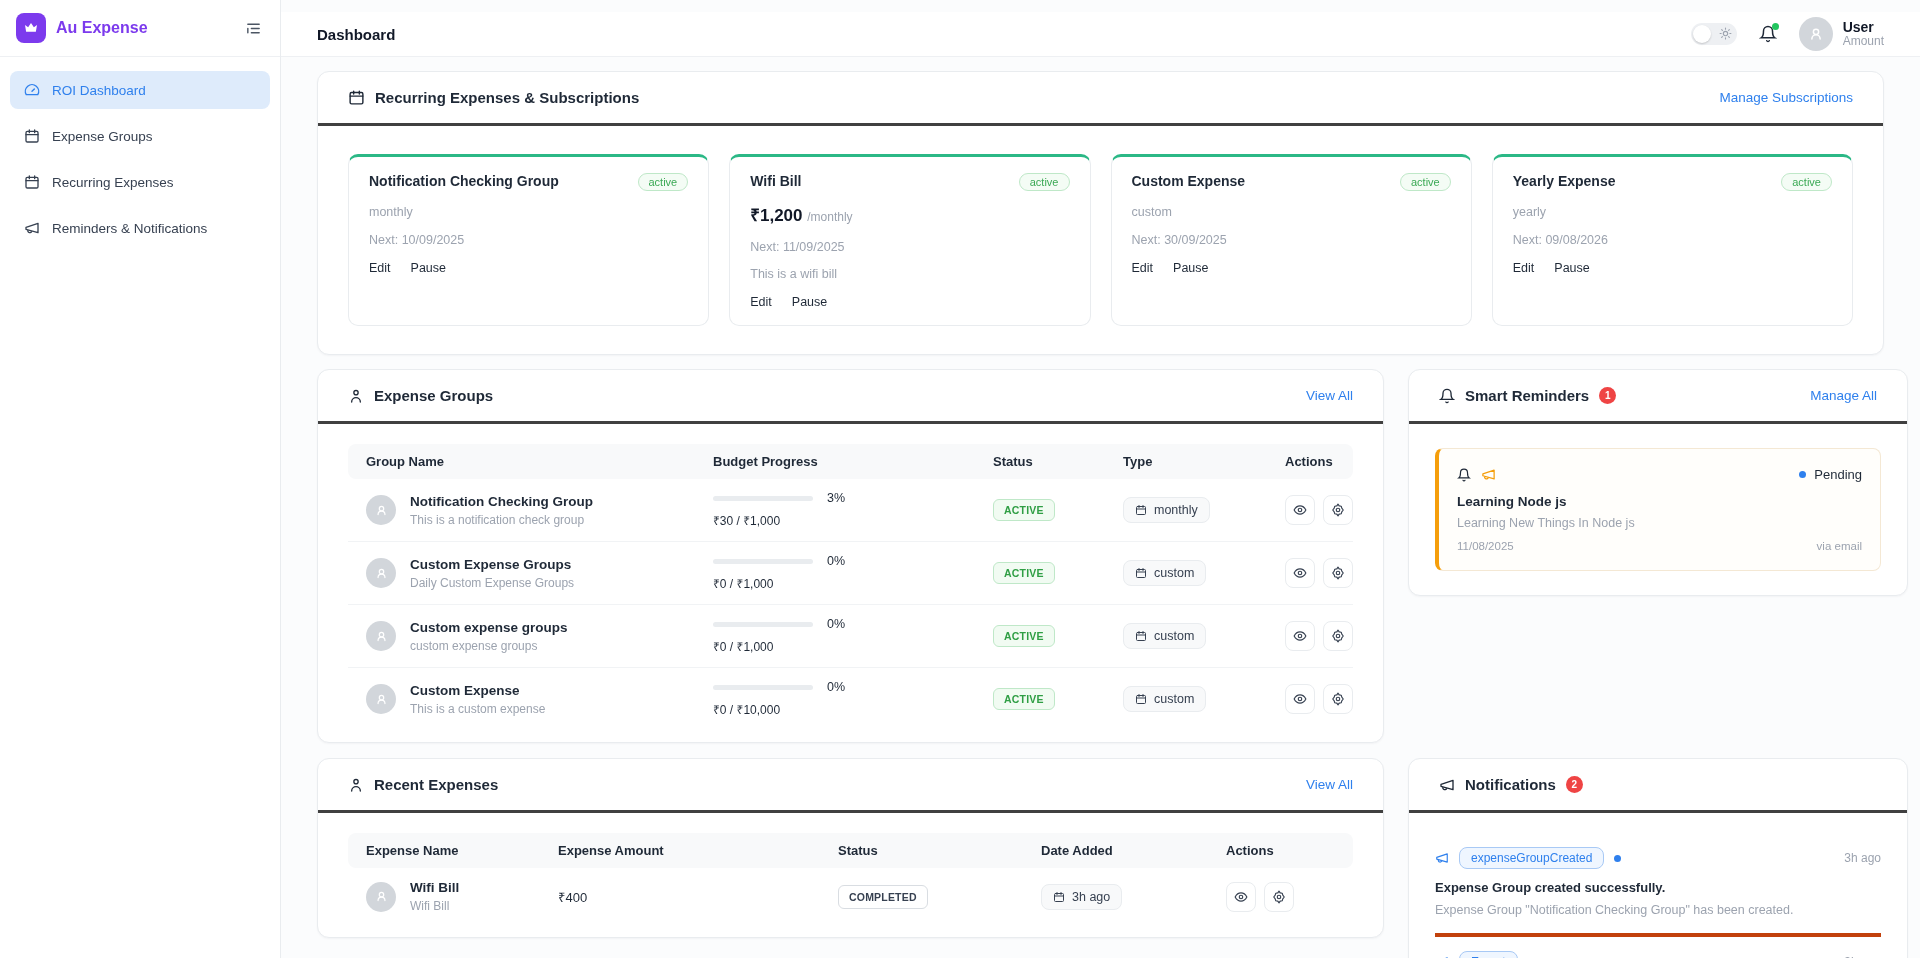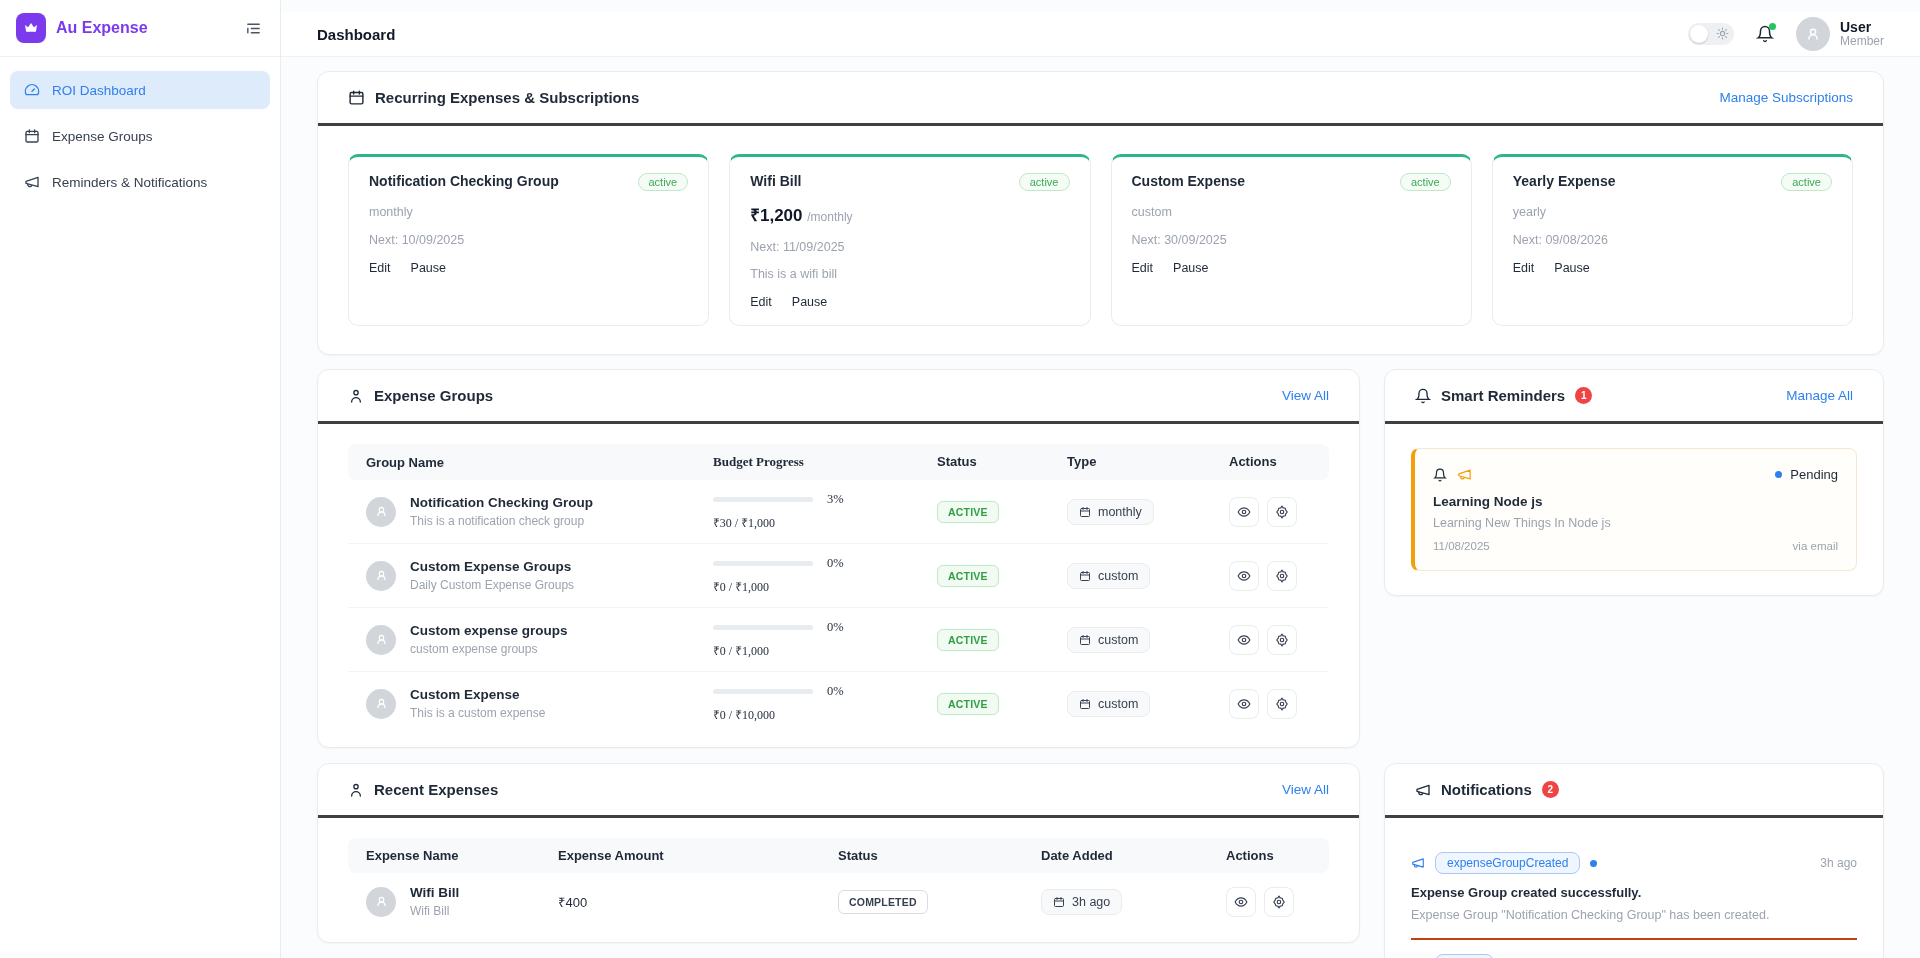--- a/index.html
+++ b/index.html
@@ -58,21 +58,21 @@
 
   
   .row2 { display:grid; grid-template-columns:1fr 500px; gap:15px 24px; align-items:start; margin-top:14px; }
 
   
   .tbl-wrap { padding:20px 30px 12px 30px; }
   .tbl-header { display:flex; background:#f8f9fa; border-radius:8px; padding:10px 0; font-size:13px; font-weight:700; color:#1f2937; }
   .trow { display:flex; align-items:center; padding:12px 0; border-bottom:1px solid #f1f3f5; }
   .trow:last-child { border-bottom:none; }
   .c-name { width:365px; padding-left:18px; display:flex; align-items:center; gap:14px; }
-  .c-prog { width:224px;font-family:Liberation Serif, serif; }
+  .c-prog { width:280px; }
   .c-status { width:130px; }
   .c-type { width:162px; }
   .c-act { flex:1; }
   .row-avatar { width:30px; height:30px; border-radius:50%; background:#d2d6db; color:#fff; display:flex; align-items:center; justify-content:center; flex-shrink:0; }
   .row-name { font-size:13.5px; font-weight:700; color:#1f2937; }
   .row-desc { font-size:12px; color:#9ca3af; margin-top:4px; }
   .prog-line { display:flex; align-items:center; gap:14px; }
   .prog-track { width:100px; height:5px; background:#e9ecef; border-radius:999px; overflow:hidden; }
   .prog-fill { height:100%; background:#2f80ed; border-radius:999px; }
   .prog-pct { font-size:12.5px; color:#1f2937; }
@@ -99,21 +99,21 @@
   .sr-mega { color:#f59e0b; display:flex; }
   .sr-status { margin-left:auto; display:flex; align-items:center; gap:8px; font-size:13px; color:#1f2937; }
   .dot-blue { width:7px; height:7px; border-radius:50%; background:#2f80ed; display:inline-block; }
   .sr-title { margin-top:12px; font-size:13.5px; font-weight:700; color:#1f2937; }
   .sr-desc { margin-top:7px; font-size:12.5px; color:#9ca3af; }
   .sr-foot { margin-top:10px; display:flex; font-size:11.5px; color:#9ca3af; }
   .sr-channel { margin-left:auto; }
 
   
   .no-body { padding:20px 26px 0 26px; }
-  .no-item { padding:14px 0 16px 0; border-bottom:2px solid #c2410c; }
+  .no-item { padding:14px 0 16px 0; border-bottom:4px solid #c2410c; }
   .no-item:last-child { border-bottom:none; }
   .no-top { display:flex; align-items:center; gap:10px; }
   .no-mega { color:#2f80ed; display:flex; }
   .no-tag { font-size:12px; color:#2f80ed; background:#eff6ff; border:1px solid #a8c9f5; border-radius:8px; padding:3px 11px; }
   .no-time { margin-left:auto; font-size:12px; color:#9ca3af; }
   .no-title { margin-top:11px; font-size:13px; font-weight:700; color:#1f2937; }
   .no-desc { margin-top:8px; font-size:12.5px; color:#9ca3af; }
 
   svg { display:block; }
 </style>
@@ -157,20 +157,29 @@
         <span class="nicon">
           <svg width="16" height="16" viewBox="0 0 24 24" fill="none" stroke="currentColor" stroke-width="2" stroke-linecap="round">
               <rect x="3" y="5" width="18" height="16" rx="2"></rect>
               <path d="M8 3v4M16 3v4M3 10h18"></path>
             </svg>
         </span>
         <span>Expense Groups</span>
       </div>
       <div class="nav-item">
         <span class="nicon">
+          <svg width="16" height="16" viewBox="0 0 24 24" fill="none" stroke="currentColor" stroke-width="2" stroke-linecap="round">
+              <rect x="3" y="5" width="18" height="16" rx="2"></rect>
+              <path d="M8 3v4M16 3v4M3 10h18"></path>
+            </svg>
+        </span>
+        <span>Recurring Expenses</span>
+      </div>
+      <div class="nav-item">
+        <span class="nicon">
           <svg width="16" height="16" viewBox="0 0 24 24" fill="none" stroke="currentColor" stroke-width="2" stroke-linejoin="round">
               <path d="M3 11l18-6v14L3 14v-3z"></path>
               <path d="M11.6 16.8a3 3 0 1 1-5.8-1.6"></path>
             </svg>
         </span>
         <span>Reminders &amp; Notifications</span>
       </div>
     </nav>
   </aside>
 
@@ -199,21 +208,21 @@
         </button>
         <div class="userchip">
           <span class="avatar">
             <svg width="18" height="18" viewBox="0 0 24 24" fill="none" stroke="currentColor" stroke-width="2" stroke-linecap="round">
                 <circle cx="12" cy="9" r="3.5"></circle>
                 <path d="M6.5 18.5a5.5 5.5 0 0 1 11 0"></path>
               </svg>
           </span>
           <span>
             <div class="uname">User</div>
-            <div class="urole">Member</div>
+            <div class="urole">Amount</div>
           </span>
         </div>
       </div>
     </header>
 
     <div class="content">
 
       <section class="panel">
         <div class="panel-head">
           <span class="panel-title">

